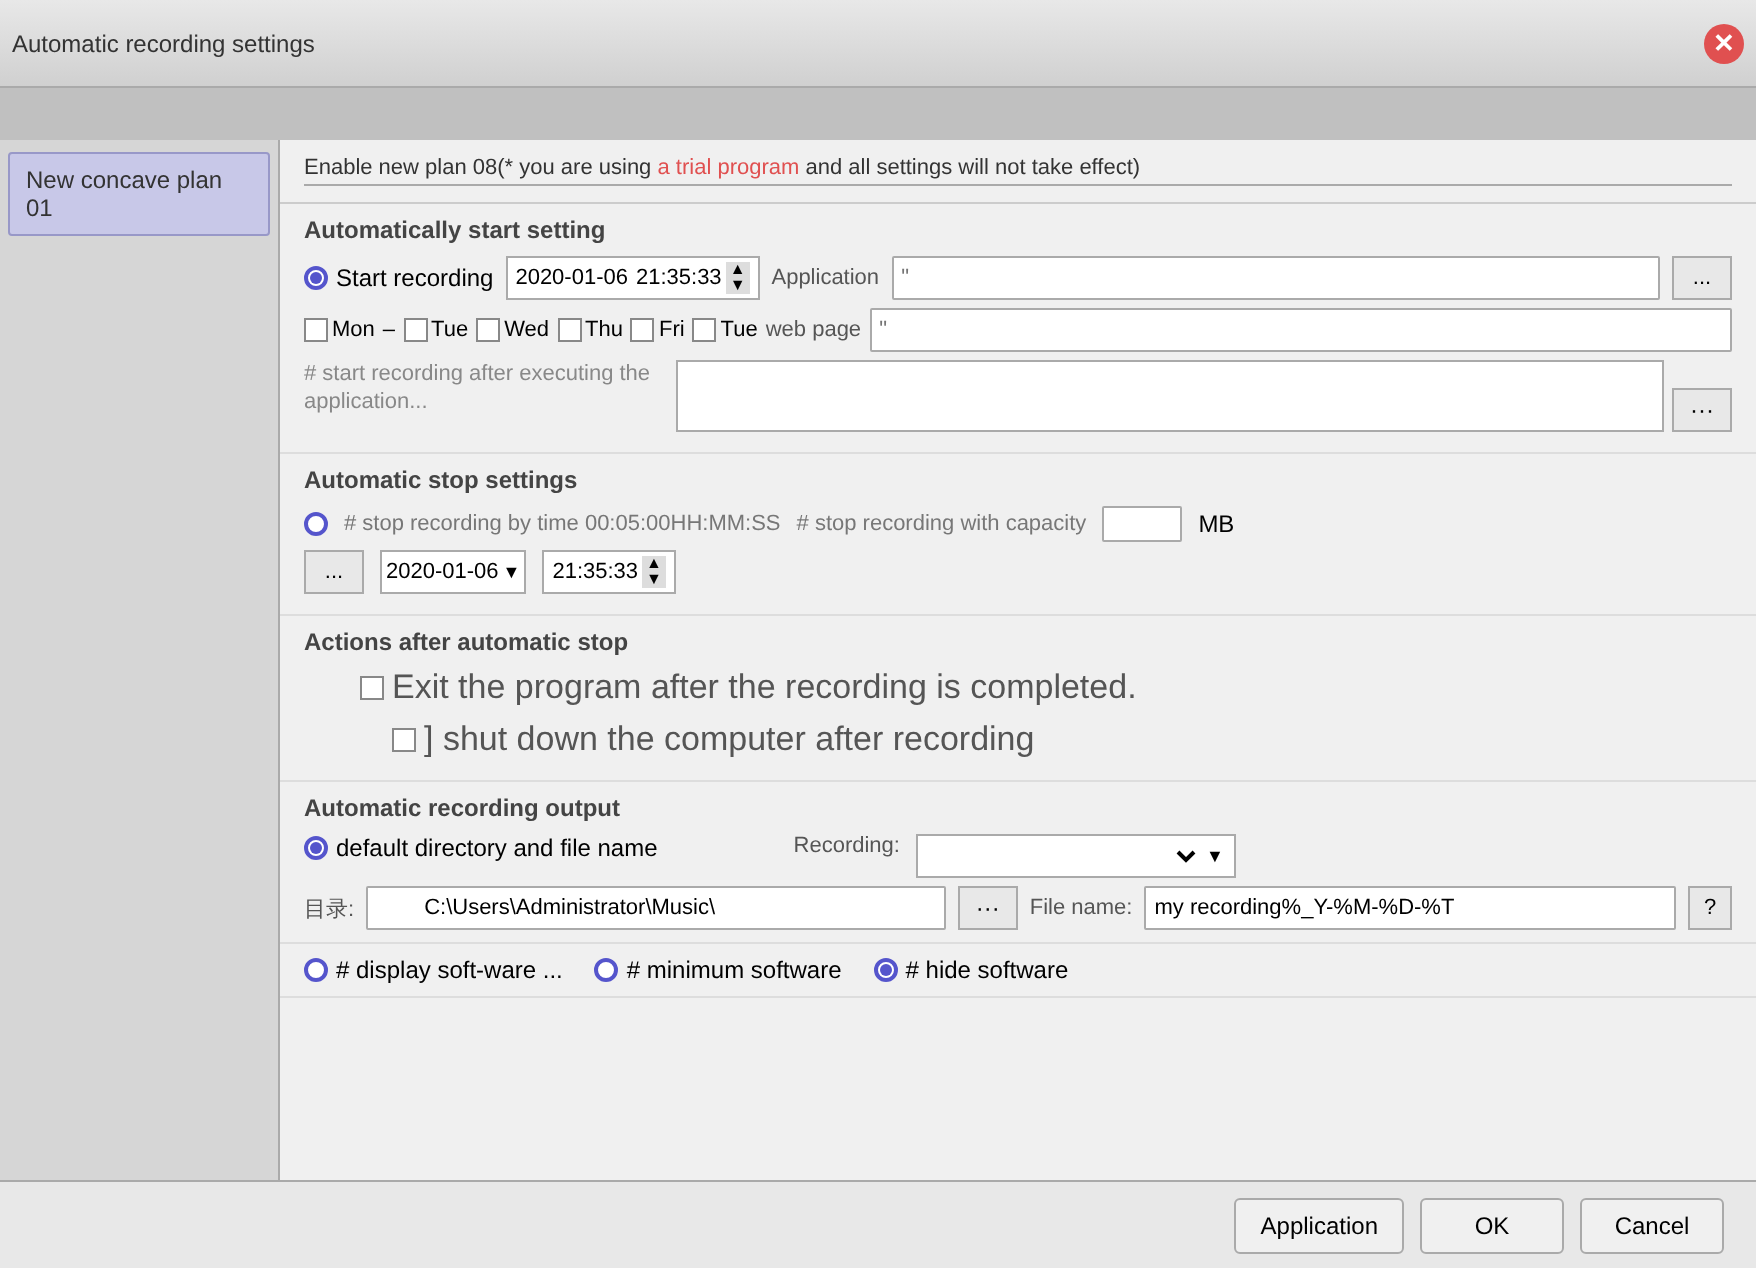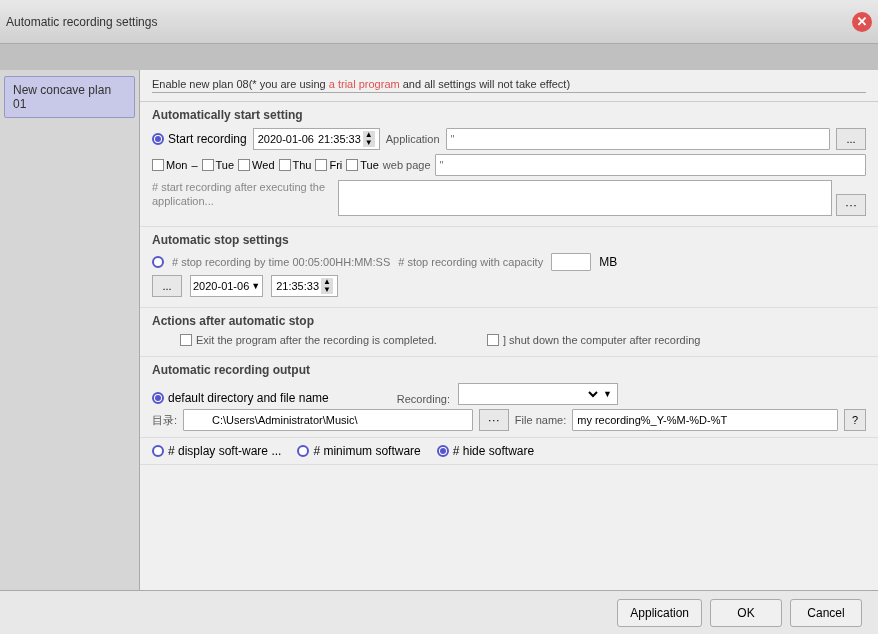--- a/index.html
+++ b/index.html
@@ -252,27 +252,27 @@
     .stop-row {
       display: flex;
       align-items: center;
       gap: 8px;
     }
     .stop-label { font-size: 11px; color: #777; }
 
     
     .checkbox-label {
       display: flex; align-items: center; gap: 4px;
-      font-size: 11px; color: #555; padding-left: 28px;
+      font-size: 17px; color: #555; padding-left: 28px;
     }
 
     
     .output-row {
       display: flex;
-      align-items: flex-end;
+      align-items: flex-start;
       gap: 8px;
       margin-bottom: 4px;
     }
     .dir-row {
       display: flex;
       align-items: center;
       gap: 6px;
     }
     .dir-label { font-size: 11px; color: #555; }
     .dir-input {

